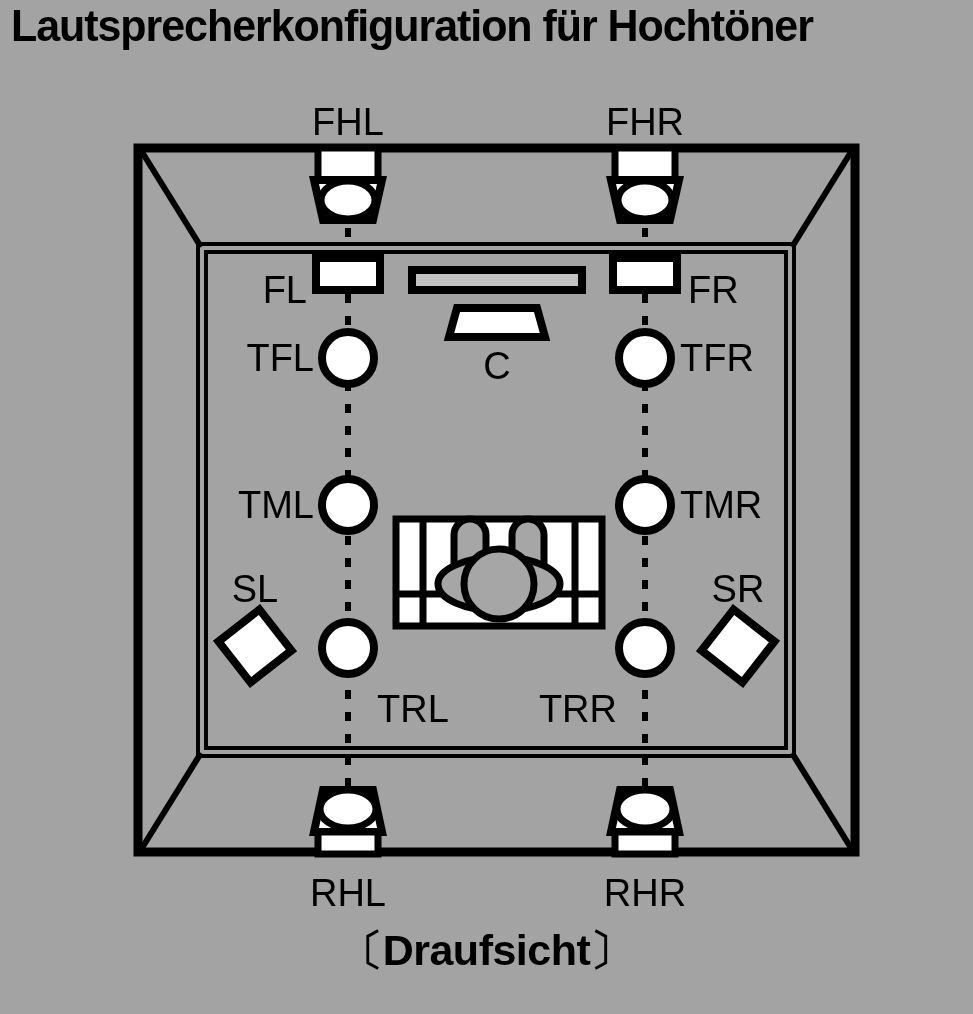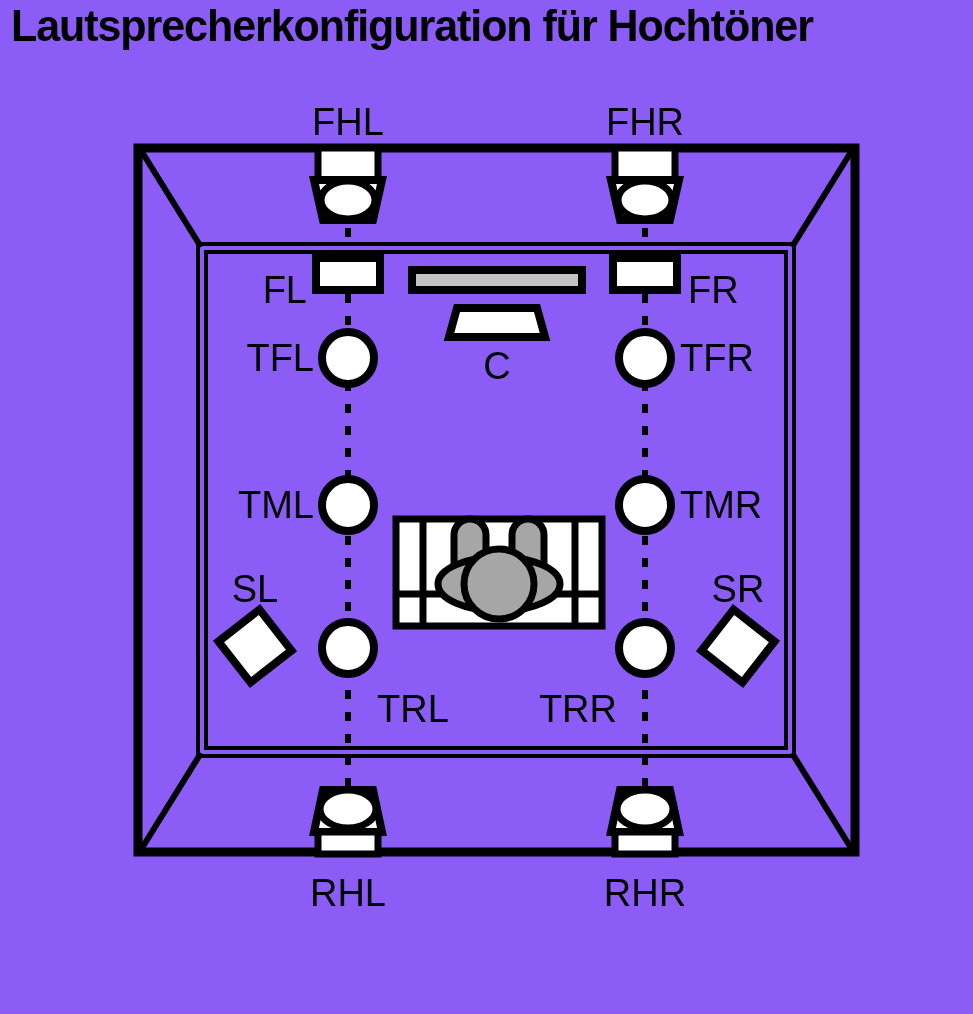--- a/index.html
+++ b/index.html
@@ -11,21 +11,21 @@
     width: 973px;
     height: 1014px;
     overflow: hidden;
     font-family: "Liberation Sans", sans-serif;
     color: #000000;
   }
   #page {
     position: relative;
     width: 973px;
     height: 1014px;
-    background: #8b5cf6;
+    background: #a3a3a3;
   }
   .title {
     position: absolute;
     left: 11px;
     top: 0px;
     width: 960px;
     height: 56px;
     font-family: "Liberation Sans", sans-serif;
     font-weight: bold;
     font-size: 45px;
@@ -192,14 +192,15 @@
 
       <text class="lbl" x="377" y="632" text-anchor="start">TRL</text>
       <text class="lbl" x="617" y="632" text-anchor="end">TRR</text>
 
       <text class="lbl" x="348" y="816" text-anchor="middle">RHL</text>
       <text class="lbl" x="645" y="816" text-anchor="middle">RHR</text>
     </g>
 
   </svg>
 
+  <div class="caption">〔Draufsicht〕</div>
 
 </div>
 
 </body></html>

